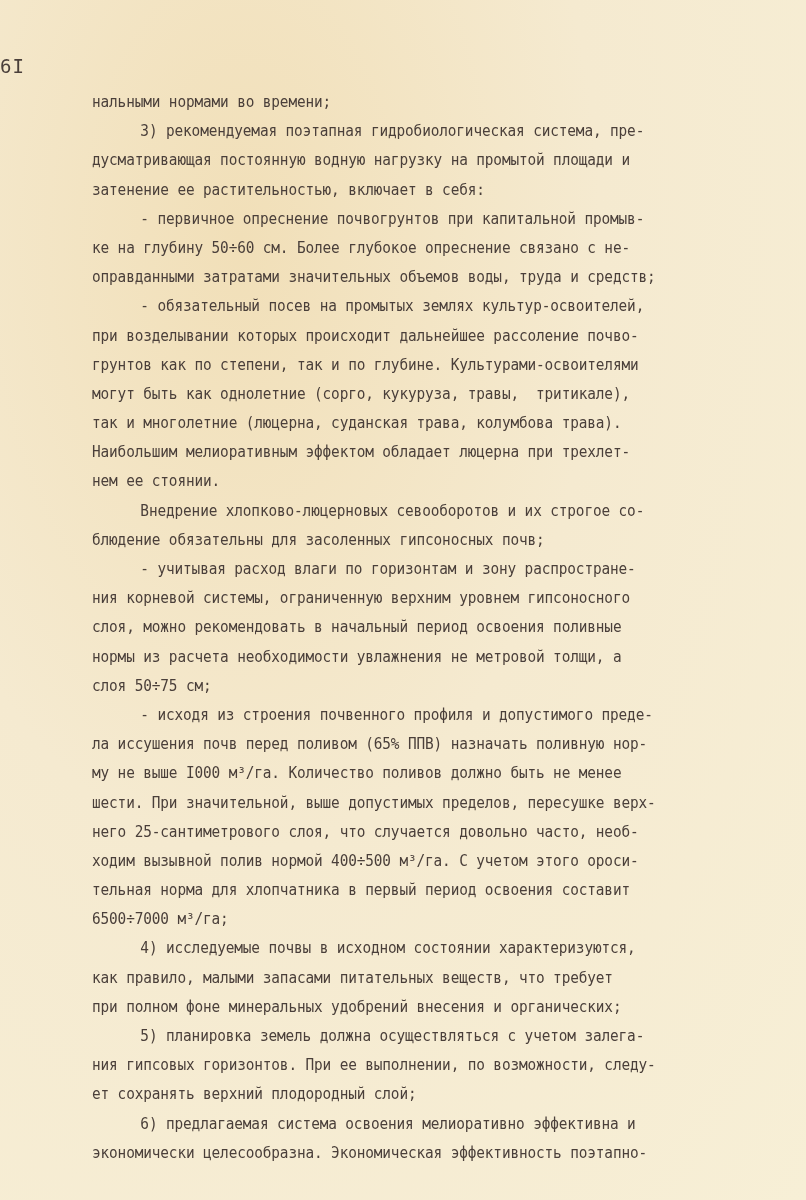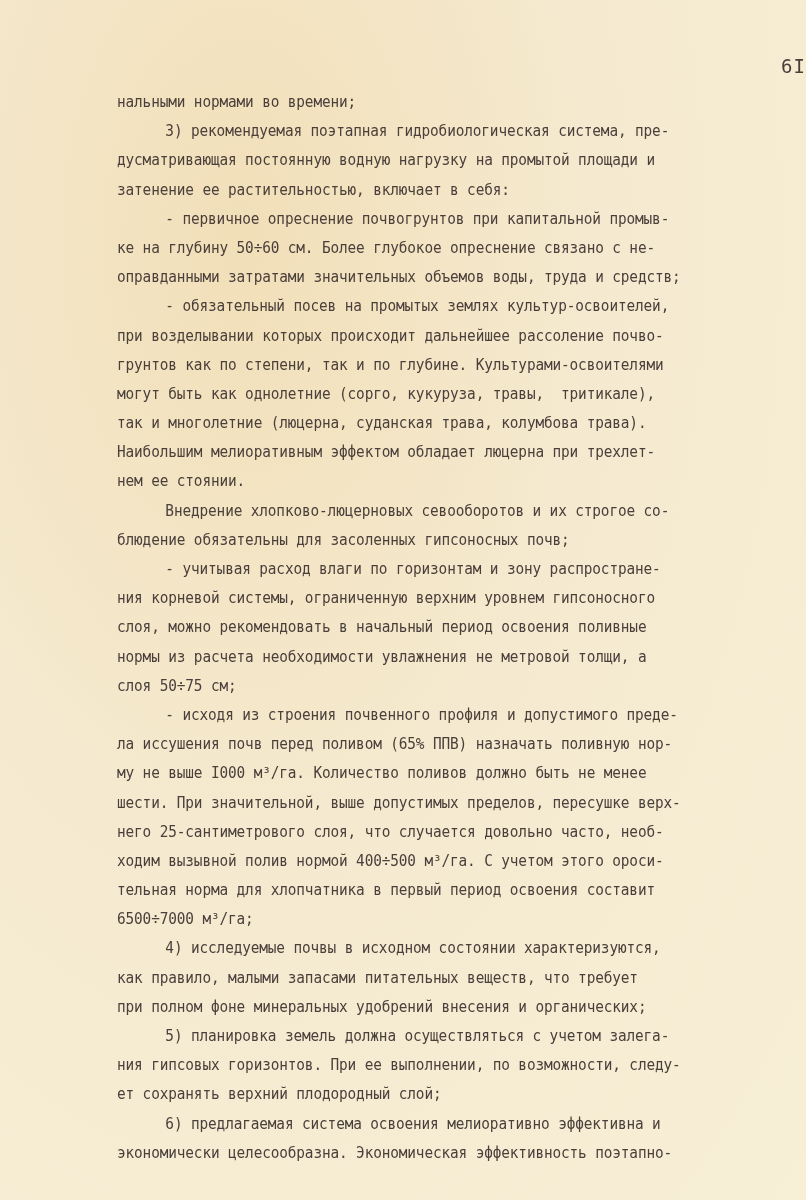--- a/index.html
+++ b/index.html
@@ -21,28 +21,28 @@
       left: 0;
       top: 0;
       width: 806px;
       height: 1200px;
     }
     .page-number {
       position: absolute;
       top: 55px;
       left: 0;
       width: 806px;
-      text-align: right;
+      text-align: left;
       font-size: 19px;
       letter-spacing: 1px;
     }
     .text-body {
       position: absolute;
       top: 88px;
-      left: 117px;
+      left: 92px;
       width: 680px;
     }
     .line {
       height: 29.2px;
       line-height: 29.2px;
       font-size: 15.5px;
       white-space: pre;
       letter-spacing: -0.15px;
       transform: scaleX(0.93);
       transform-origin: left center;

